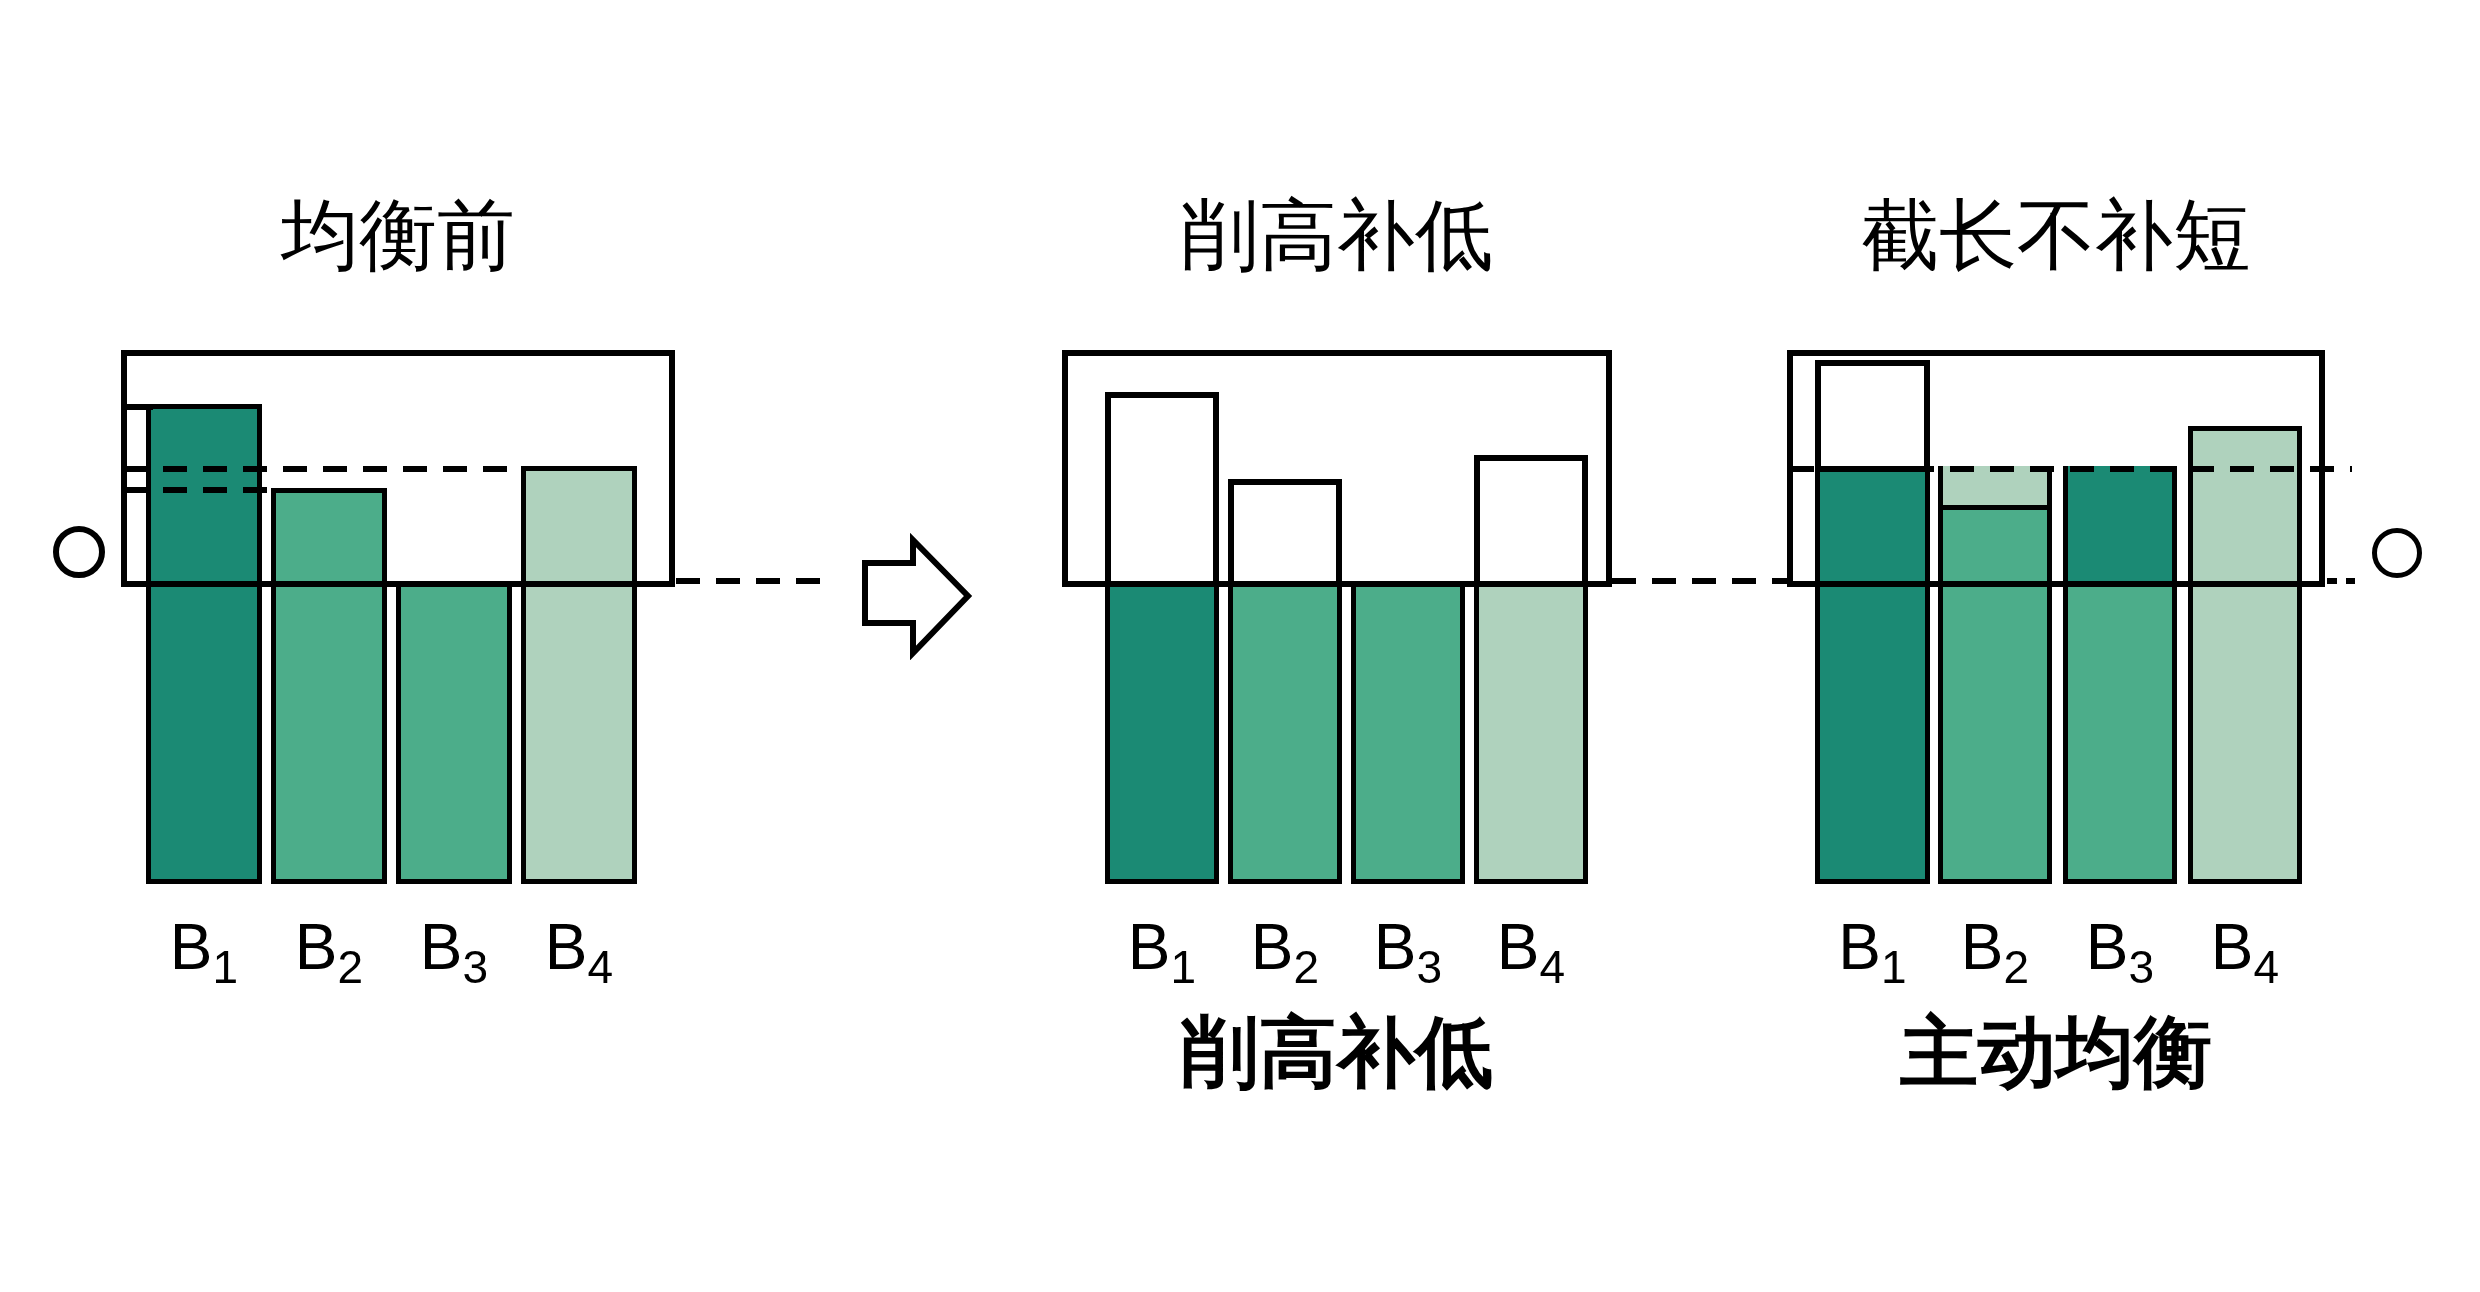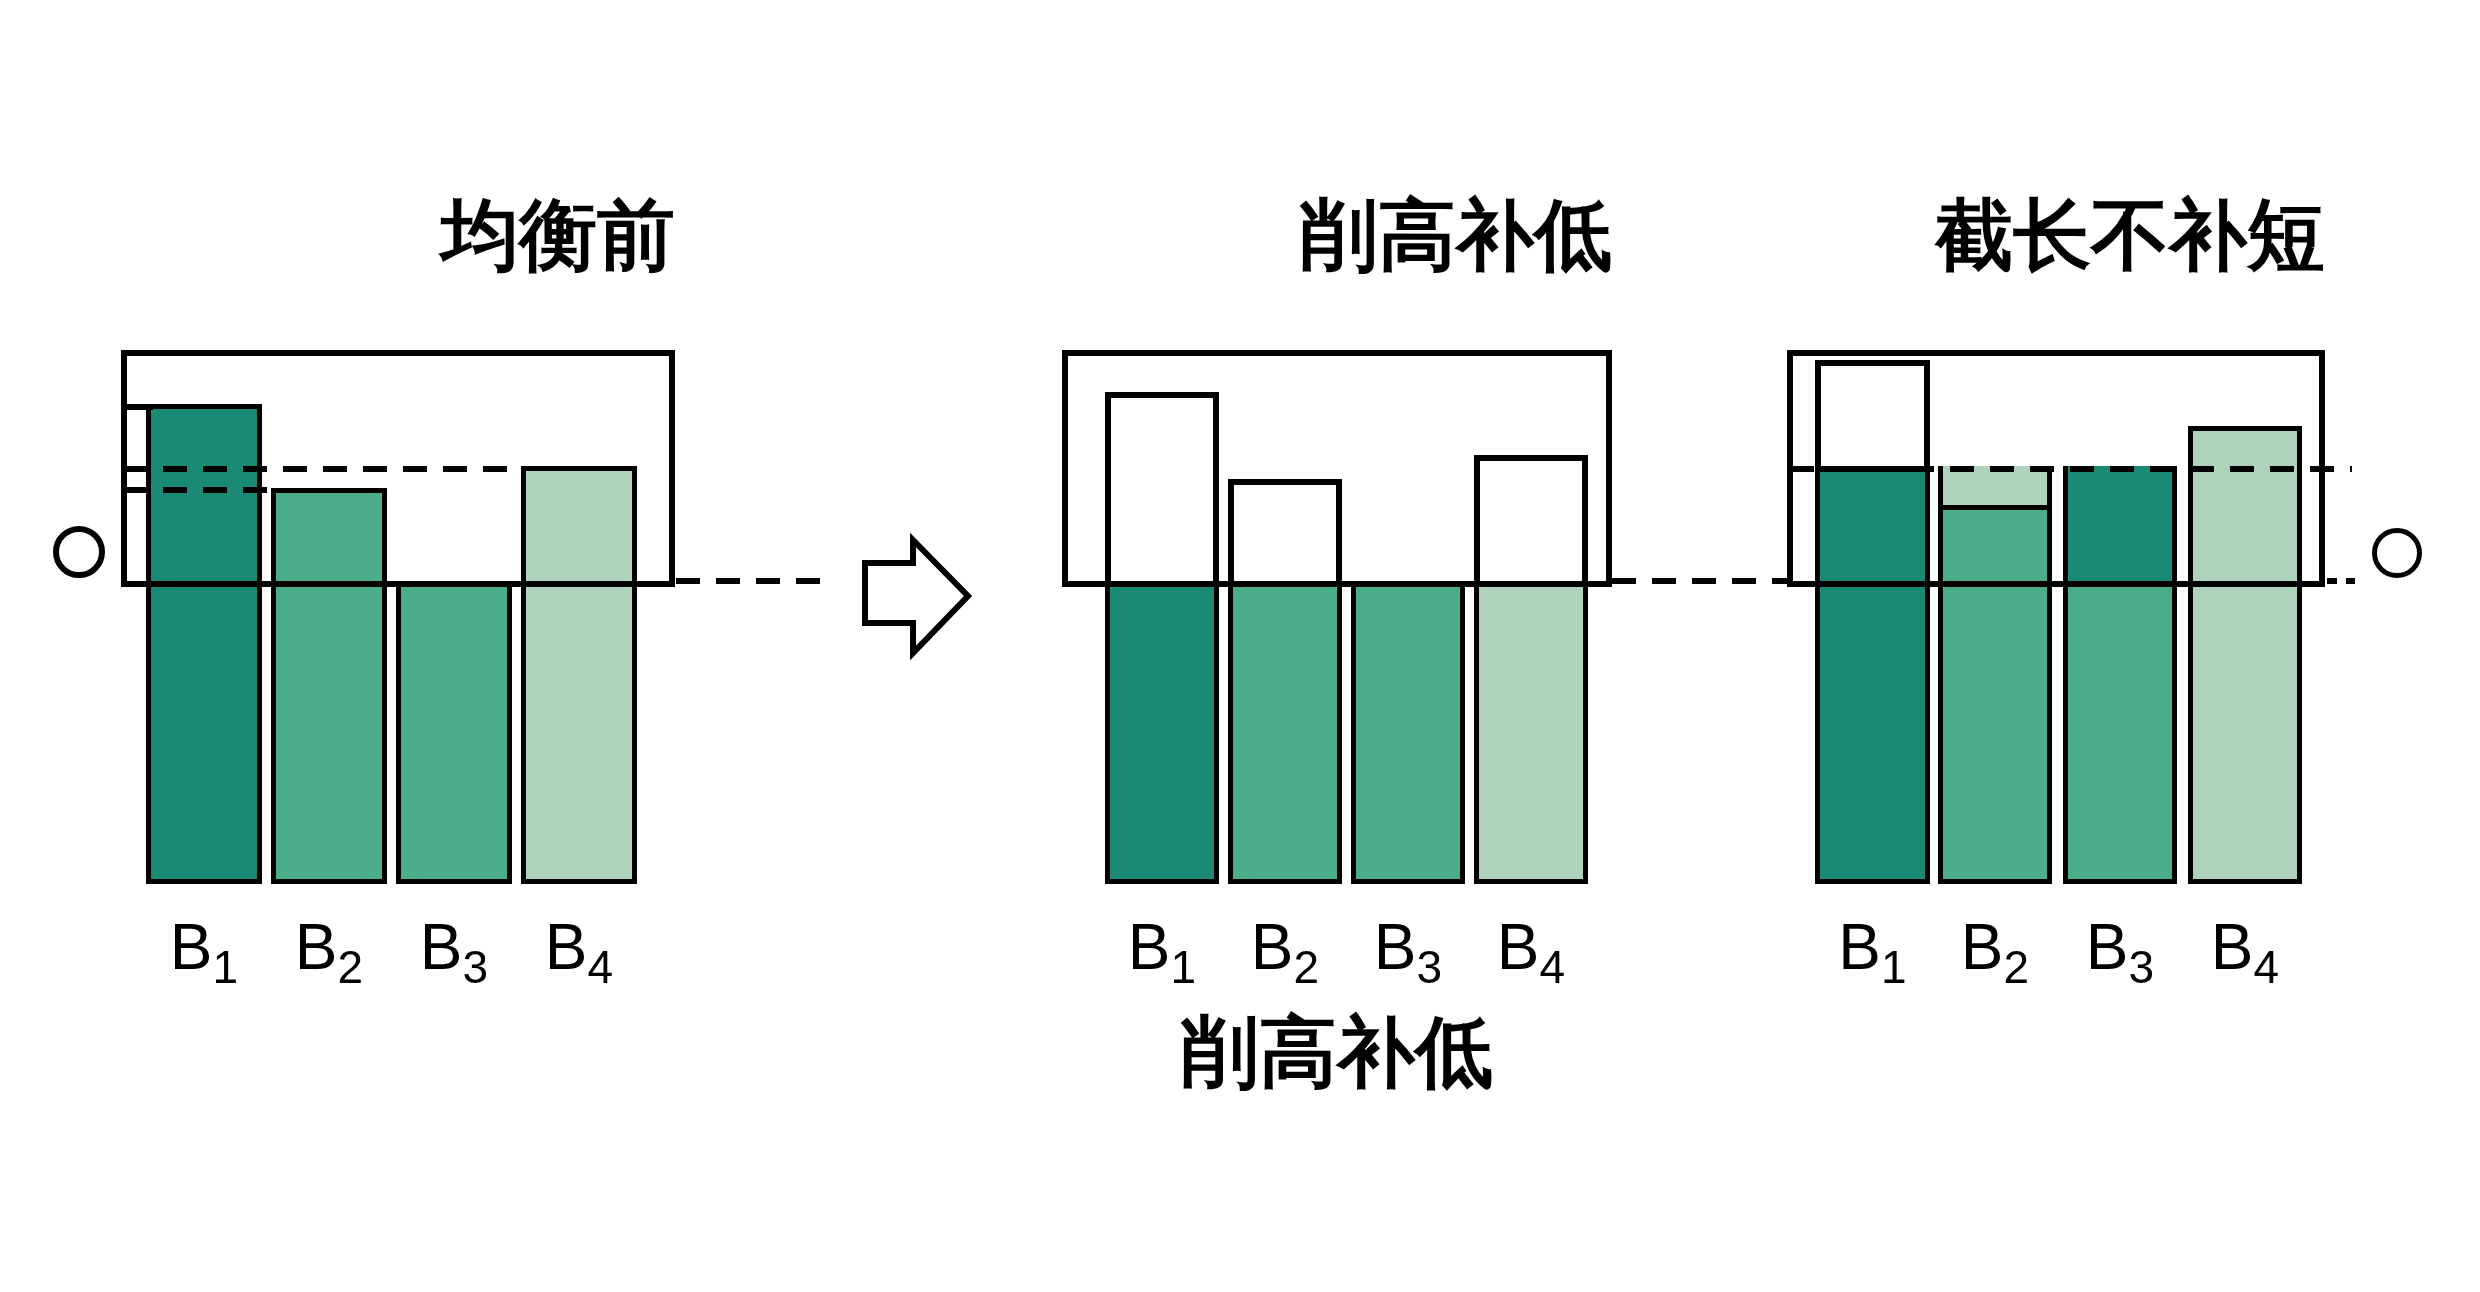--- a/index.html
+++ b/index.html
@@ -1,20 +1,20 @@
 <!DOCTYPE html>
 <html style="--dark: #1B8A74; --mid: #4CAD8A; --light: #AFD2BD;"><head>
 <meta charset="utf-8">
 <style>
   html,body{margin:0;padding:0;background:#ffffff;}
   #stage{
     position:relative;width:2480px;height:1292px;background:#fff;overflow:hidden;
     font-family:"Liberation Sans", sans-serif;color:#000;
   }
-  .title{position:absolute;text-align:right;font-weight:bold;font-size:78px;line-height:86px;white-space:nowrap;}
+  .title{position:absolute;text-align:center;font-weight:normal;font-size:78px;line-height:86px;white-space:nowrap;}
   .caption{position:absolute;text-align:center;font-weight:bold;font-size:78px;line-height:88px;white-space:nowrap;}
   .blabel{position:absolute;text-align:center;font-size:64px;line-height:66px;}
   .blabel sub{font-size:46px;}
   .bar{position:absolute;box-sizing:border-box;border:5px solid #000;}
   .sides-only{border-top:none;border-bottom:none;}
   .no-top{border-top:none;}
   .fill-dark{background:var(--dark,#1B8A74);}
   .fill-mid{background:var(--mid,#4CAD8A);}
   .fill-light{background:var(--light,#AFD2BD);}
   .outline-box{position:absolute;box-sizing:border-box;border:6px solid #000;background:transparent;}
@@ -97,14 +97,15 @@
 
   <div class="dash-h fine" style="left:2327px;top:578px;width:28px;"></div>
 
   <div class="circle" style="left:2372px;top:528px;width:50px;height:50px;border-width:5px;"></div>
 
   <div class="blabel" style="left:1815px;top:914px;width:115px;"><span>B</span><sub>1</sub></div>
   <div class="blabel" style="left:1938px;top:914px;width:114px;"><span>B</span><sub>2</sub></div>
   <div class="blabel" style="left:2063px;top:914px;width:114px;"><span>B</span><sub>3</sub></div>
   <div class="blabel" style="left:2188px;top:914px;width:114px;"><span>B</span><sub>4</sub></div>
 
+  <div class="caption" style="left:1787px;top:1008px;width:538px;">主动均衡</div>
 
 </div>
 
 </body></html>

